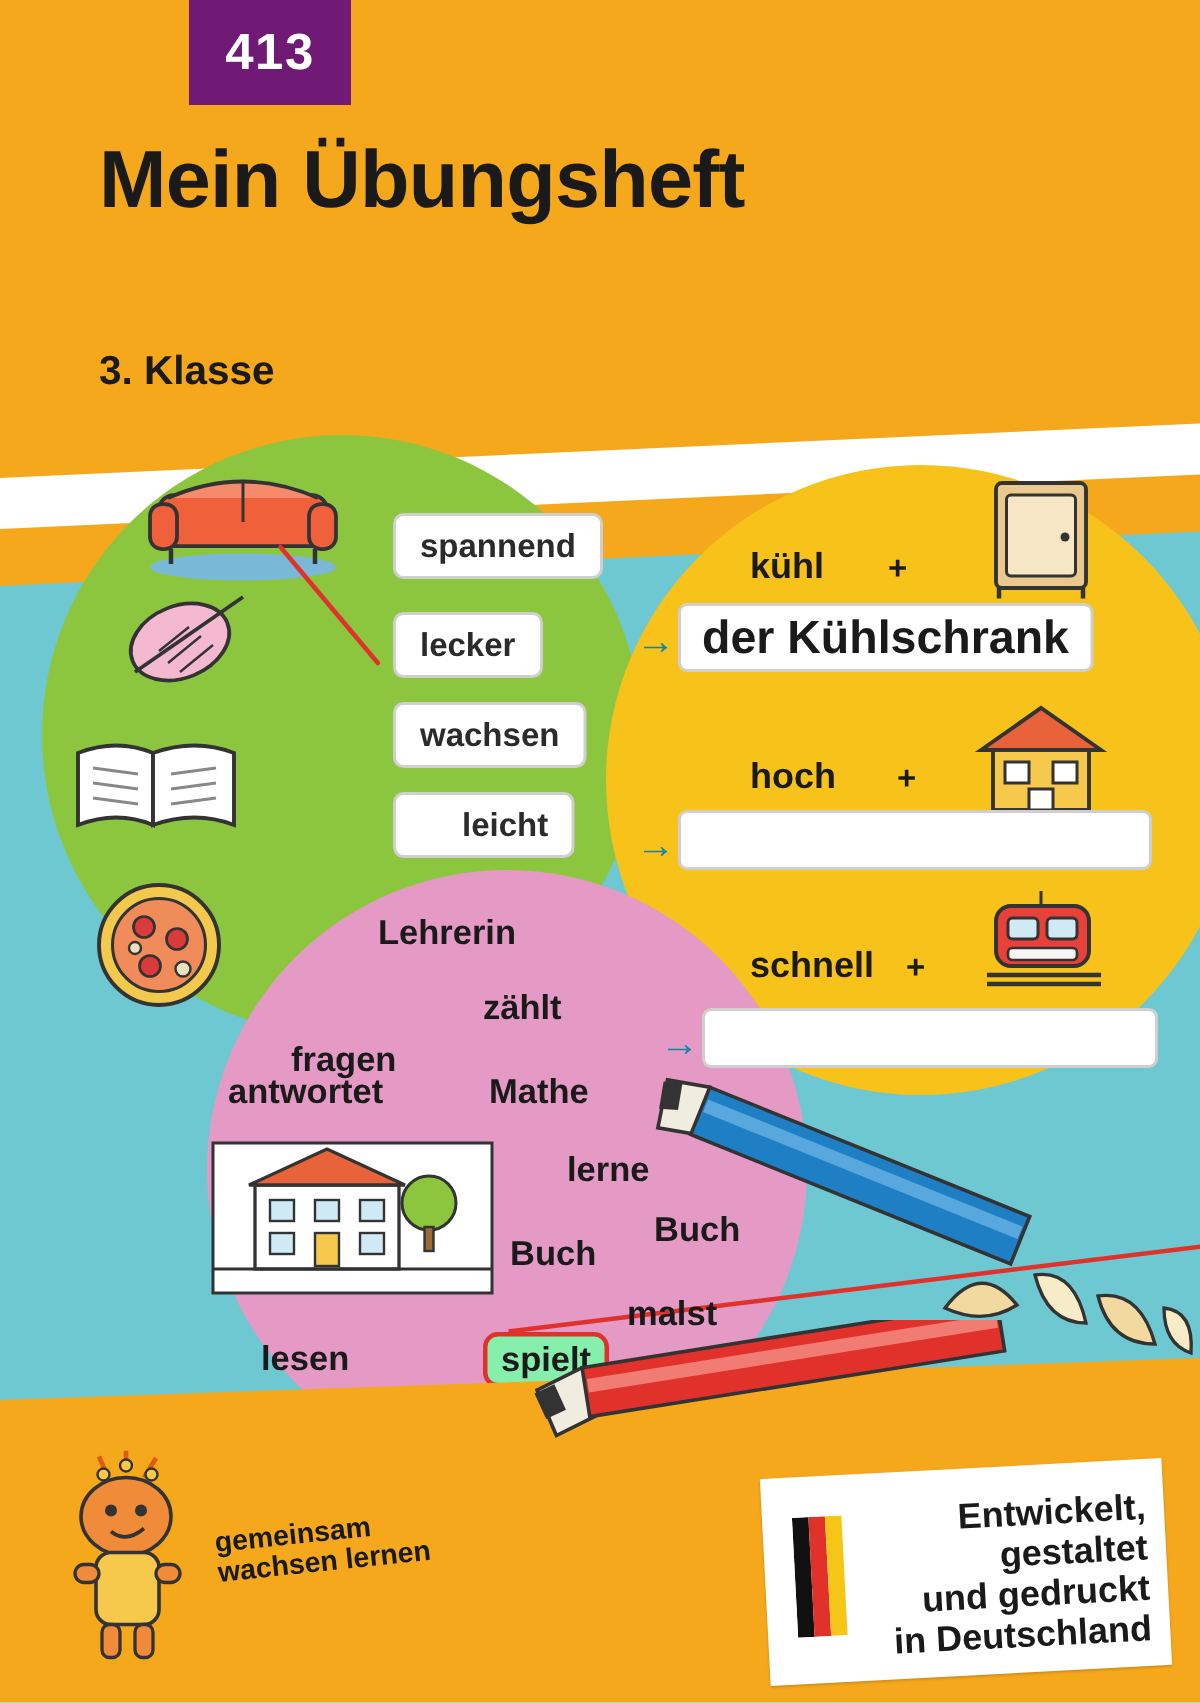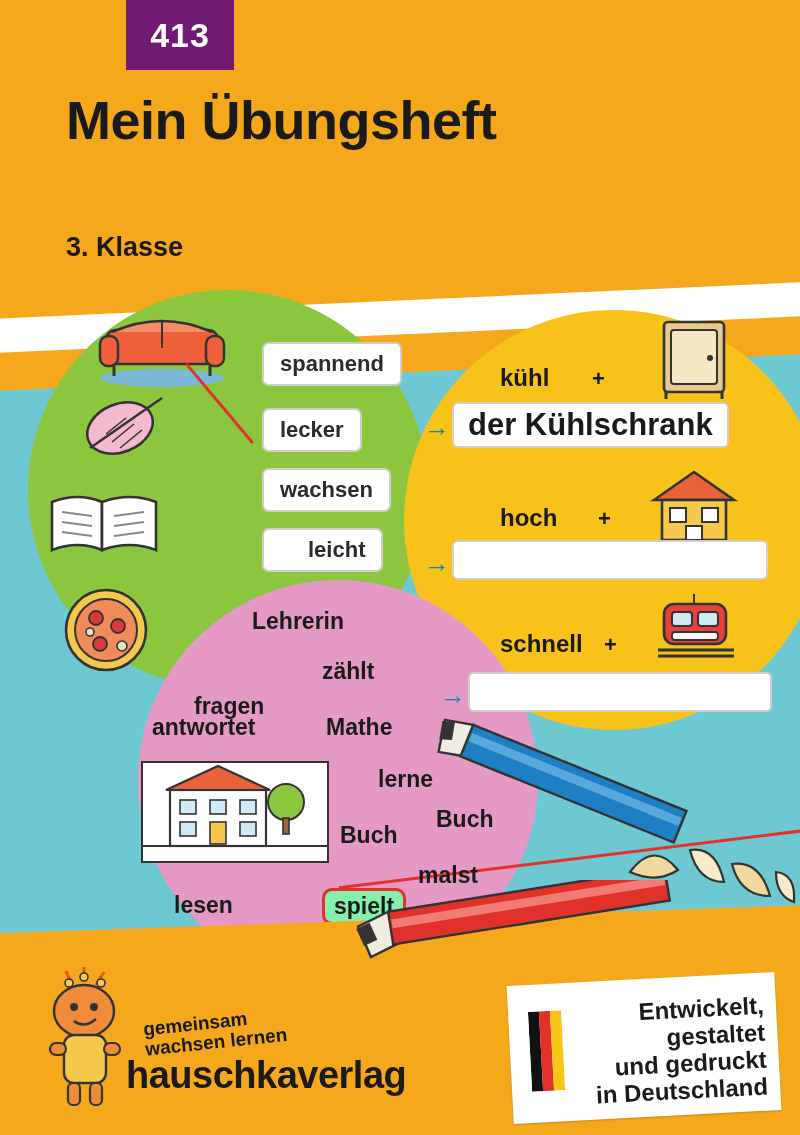--- a/index.html
+++ b/index.html
@@ -478,21 +478,20 @@
     <rect x="14" y="76" width="16" height="12" rx="6" fill="#f08b3a" stroke="#333" stroke-width="2.2"></rect>
     <rect x="68" y="76" width="16" height="12" rx="6" fill="#f08b3a" stroke="#333" stroke-width="2.2"></rect>
     <rect x="32" y="116" width="12" height="22" rx="5" fill="#f08b3a" stroke="#333" stroke-width="2.2"></rect>
     <rect x="54" y="116" width="12" height="22" rx="5" fill="#f08b3a" stroke="#333" stroke-width="2.2"></rect>
   </svg>
 
   <div class="logo-claim">
     <span>gemeinsam</span>
     <span>wachsen lernen</span>
   </div>
-  <div class="logo-text">hauschkaverlag</div>
 
   <div class="germany-badge"></div>
   <svg class="flag" width="34" height="80" viewBox="0 0 34 80">
     <rect x="0" y="0" width="11" height="80" fill="#111"></rect>
     <rect x="11" y="0" width="11" height="80" fill="#e0322b"></rect>
     <rect x="22" y="0" width="11" height="80" fill="#f5c518"></rect>
   </svg>
   <div class="germany-text">
     <span>Entwickelt,</span>
     <span>gestaltet</span>

